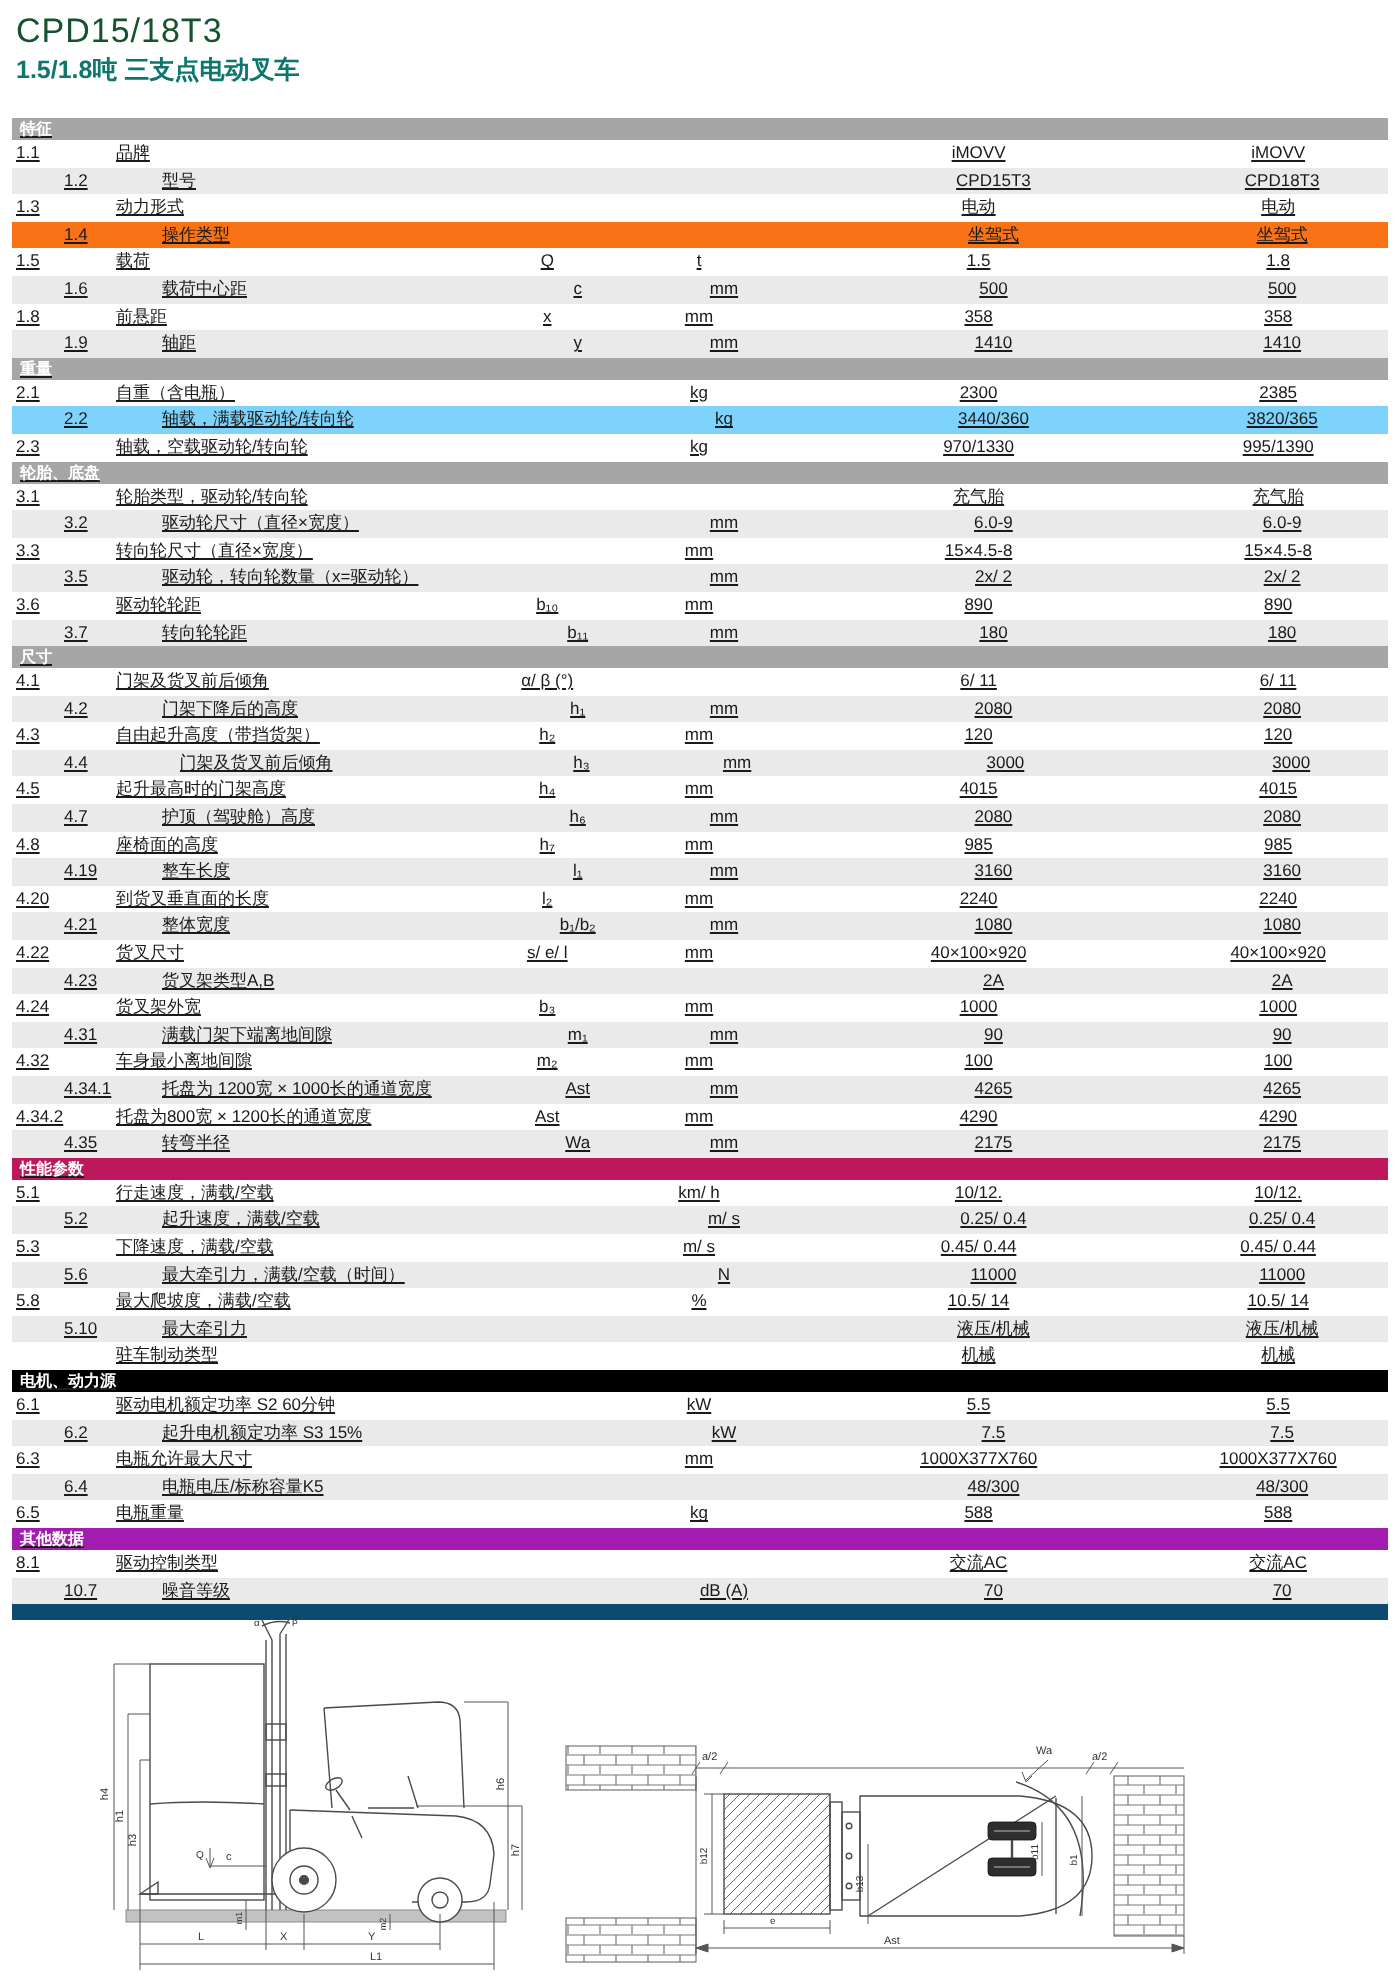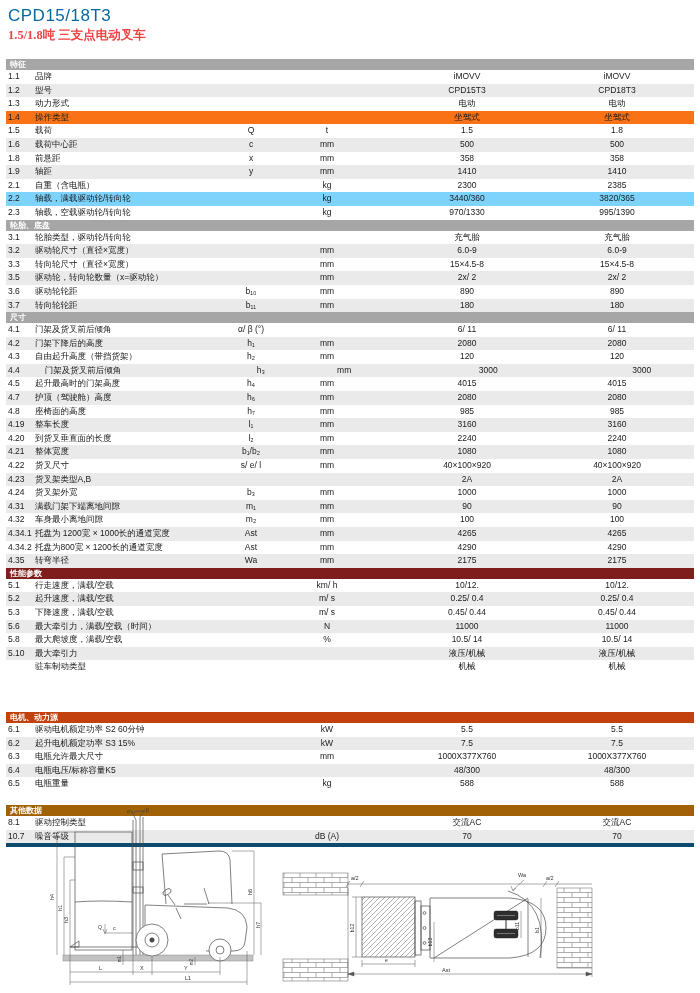--- a/index.html
+++ b/index.html
@@ -1,29 +1,29 @@
 <!DOCTYPE html>
 <html><head>
 <meta charset="utf-8">
 <style>
   html,body{margin:0;padding:0;}
   body{
     width:700px;height:993px;overflow:hidden;background:#fff;
     font-family:"Liberation Sans","DejaVu Sans",sans-serif;color:#1a1a1a;position:relative;
   }
   .page{padding:4px 6px 0 6px;}
-  .title{font-size:17px;font-weight:400;color:#0369a1;margin:2px 0 0 2px;letter-spacing:.5px;}
-  .subtitle{font-size:12.5px;font-weight:700;color:#ef4444;margin:1px 0 15px 2px;font-family:Liberation Serif, serif;}
-  #spec-table{border-bottom:4px solid #0c4a6e;}
+  .title{font-size:17px;font-weight:400;color:#14532d;margin:2px 0 0 2px;letter-spacing:.5px;}
+  .subtitle{font-size:12.5px;font-weight:700;color:#0f766e;margin:1px 0 15px 2px;}
+  #spec-table{border-bottom:8px solid #0c4a6e;text-decoration:underline;}
   .sec{background:#a6a6a6;color:#fff;font-size:8px;font-weight:700;height:11px;line-height:11.5px;padding-left:4px;}
   .row{display:flex;height:13.6px;line-height:13.8px;font-size:8.5px;background:#fff;}
-  .row.alt{background:#eaeaea;}
+  .row.alt{background:#eaeaea;padding-left:24px;}
   .c{overflow:hidden;white-space:nowrap;display:block;}
   .no{width:29px;padding-left:2px;box-sizing:border-box;}
-  .desc{width:185px;}
+  .desc{width:185px;margin-left:23px;}
   .sym{width:62px;text-align:center;}
   .unit{width:90px;text-align:center;}
   .v1{width:190px;text-align:center;}
   .v2{width:110px;text-align:center;}
   #diagram{position:absolute;left:0;top:807px;}
   text{font-family:"Liberation Sans","DejaVu Sans",sans-serif;fill:#333;}
 </style>
 </head>
 <body>
 
@@ -89,20 +89,21 @@
         <span class="c v2">358</span>
       </div>
       <div class="row alt" style="background: rgb(234, 234, 234);">
         <span class="c no">1.9</span>
         <span class="c desc">轴距</span>
         <span class="c sym">y</span>
         <span class="c unit">mm</span>
         <span class="c v1">1410</span>
         <span class="c v2">1410</span>
       </div>
+      <div class="sec" style="background: rgb(166, 166, 166); color: rgb(255, 255, 255);">重量</div>
       <div class="row">
         <span class="c no">2.1</span>
         <span class="c desc">自重（含电瓶）</span>
         <span class="c sym"></span>
         <span class="c unit">kg</span>
         <span class="c v1">2300</span>
         <span class="c v2">2385</span>
       </div>
       <div class="row alt" style="background: #7dd3fc;">
         <span class="c no">2.2</span>
@@ -307,21 +308,21 @@
         <span class="c v2">4290</span>
       </div>
       <div class="row alt" style="background: rgb(234, 234, 234);">
         <span class="c no">4.35</span>
         <span class="c desc">转弯半径</span>
         <span class="c sym">Wa</span>
         <span class="c unit">mm</span>
         <span class="c v1">2175</span>
         <span class="c v2">2175</span>
       </div>
-      <div class="sec" style="background: #7f1d1d; color: rgb(255, 255, 255);">性能参数</div>
+      <div class="sec" style="background: #be185d; color: rgb(255, 255, 255);">性能参数</div>
       <div class="row">
         <span class="c no">5.1</span>
         <span class="c desc">行走速度，满载/空载</span>
         <span class="c sym"></span>
         <span class="c unit">km/ h</span>
         <span class="c v1">10/12.</span>
         <span class="c v2">10/12.</span>
       </div>
       <div class="row alt" style="background: rgb(234, 234, 234);">
         <span class="c no">5.2</span>
@@ -364,21 +365,21 @@
         <span class="c v2">液压/机械</span>
       </div>
       <div class="row">
         <span class="c no"></span>
         <span class="c desc">驻车制动类型</span>
         <span class="c sym"></span>
         <span class="c unit"></span>
         <span class="c v1">机械</span>
         <span class="c v2">机械</span>
       </div>
-      <div class="sec" style="background: #c2410c; color: rgb(255, 255, 255); margin-top: 38px;">电机、动力源</div>
+      <div class="sec" style="background: #000000; color: rgb(255, 255, 255);">电机、动力源</div>
       <div class="row">
         <span class="c no">6.1</span>
         <span class="c desc">驱动电机额定功率 S2 60分钟</span>
         <span class="c sym"></span>
         <span class="c unit">kW</span>
         <span class="c v1">5.5</span>
         <span class="c v2">5.5</span>
       </div>
       <div class="row alt" style="background: rgb(234, 234, 234);">
         <span class="c no">6.2</span>
@@ -405,21 +406,21 @@
         <span class="c v2">48/300</span>
       </div>
       <div class="row">
         <span class="c no">6.5</span>
         <span class="c desc">电瓶重量</span>
         <span class="c sym"></span>
         <span class="c unit">kg</span>
         <span class="c v1">588</span>
         <span class="c v2">588</span>
       </div>
-      <div class="sec" style="background: #a16207; color: rgb(255, 255, 255); margin-top: 14px;">其他数据</div>
+      <div class="sec" style="background: #a21caf; color: rgb(255, 255, 255);">其他数据</div>
       <div class="row">
         <span class="c no">8.1</span>
         <span class="c desc">驱动控制类型</span>
         <span class="c sym"></span>
         <span class="c unit"></span>
         <span class="c v1">交流AC</span>
         <span class="c v2">交流AC</span>
       </div>
       <div class="row alt" style="background: rgb(234, 234, 234);">
         <span class="c no">10.7</span>

